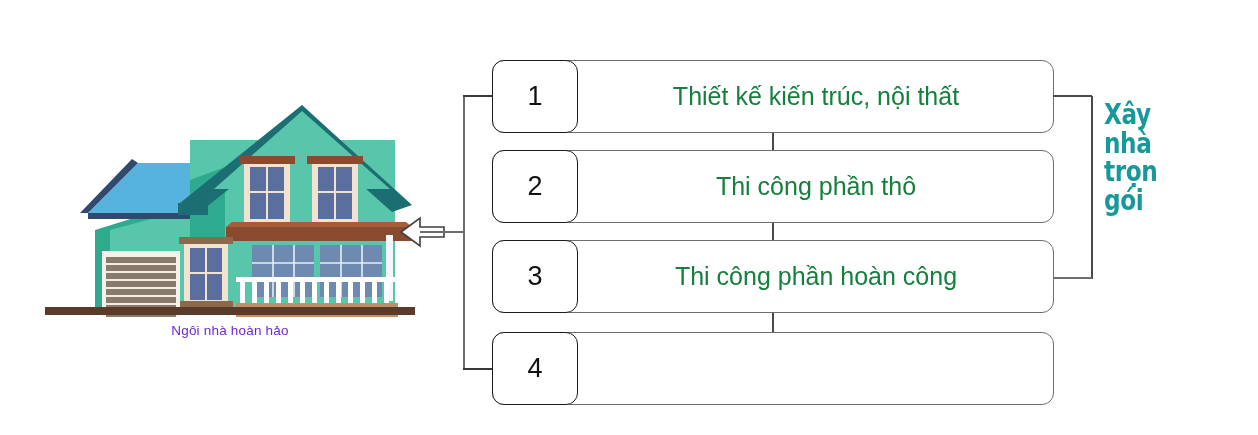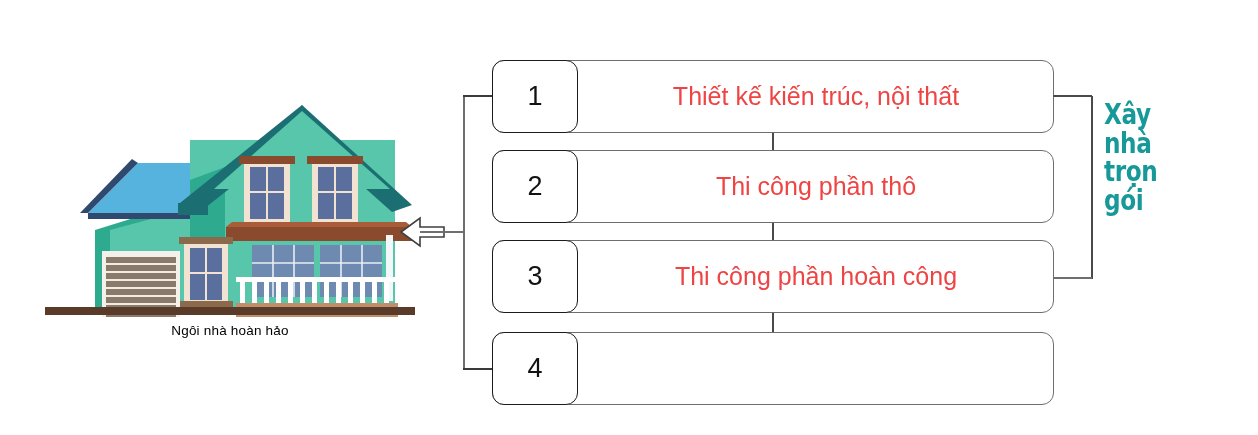--- a/index.html
+++ b/index.html
@@ -26,21 +26,21 @@
     width: 380px;
     height: 250px;
   }
   #house-caption {
     position: absolute;
     left: 40px;
     top: 323px;
     width: 380px;
     text-align: center;
     font-size: 13.5px;
-    color: #000000;
+    color: #6d28d9;
     letter-spacing: 0.2px;
   }
 
   
   .row {
     position: absolute;
     left: 492px;
     width: 562px;
     height: 73px;
   }
@@ -75,21 +75,21 @@
   .row-label {
     position: absolute;
     left: 86px;
     top: 0;
     right: 0;
     height: 73px;
     display: flex;
     align-items: center;
     justify-content: center;
     font-size: 25px;
-    color: #ef4444;
+    color: #15803d;
     white-space: nowrap;
     z-index: 2;
   }
 
   
   .stub {
     position: absolute;
     left: 772px;
     width: 1.6px;
     background: #4a4a4a;

